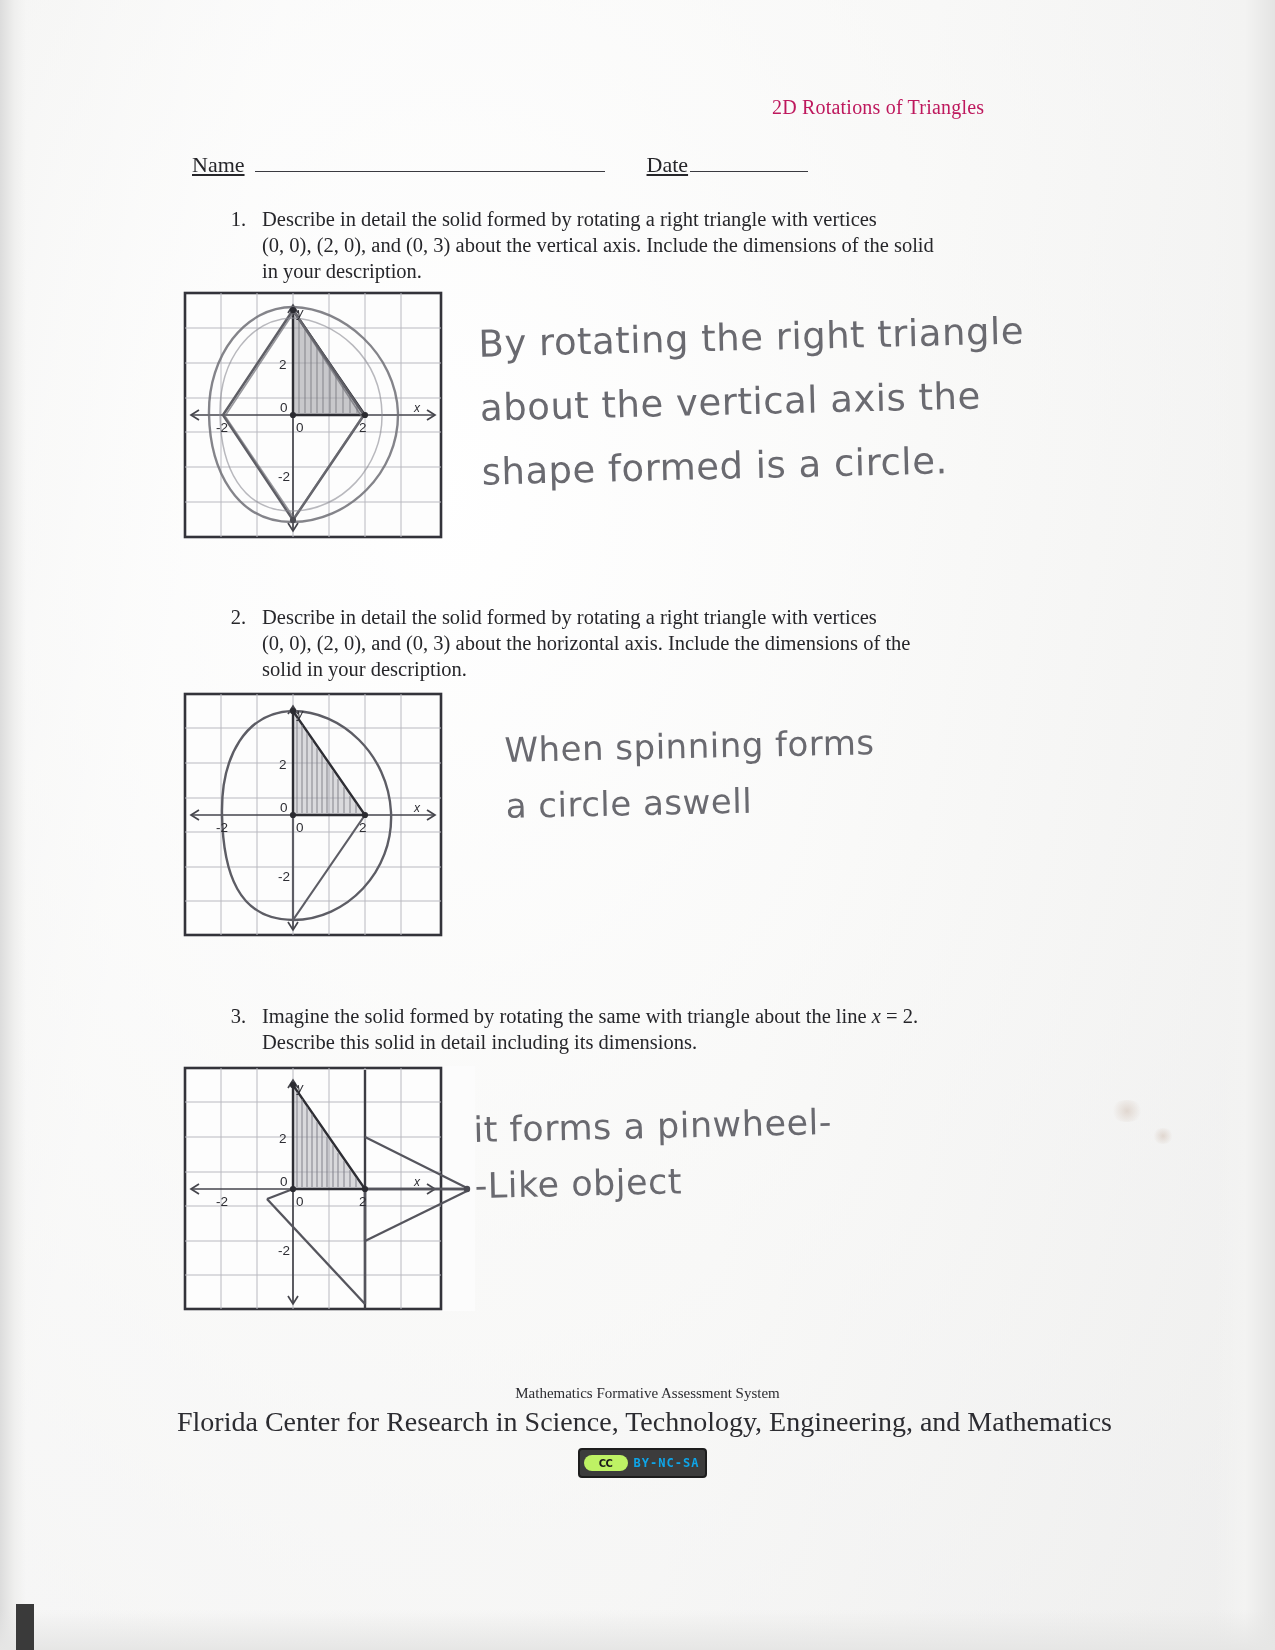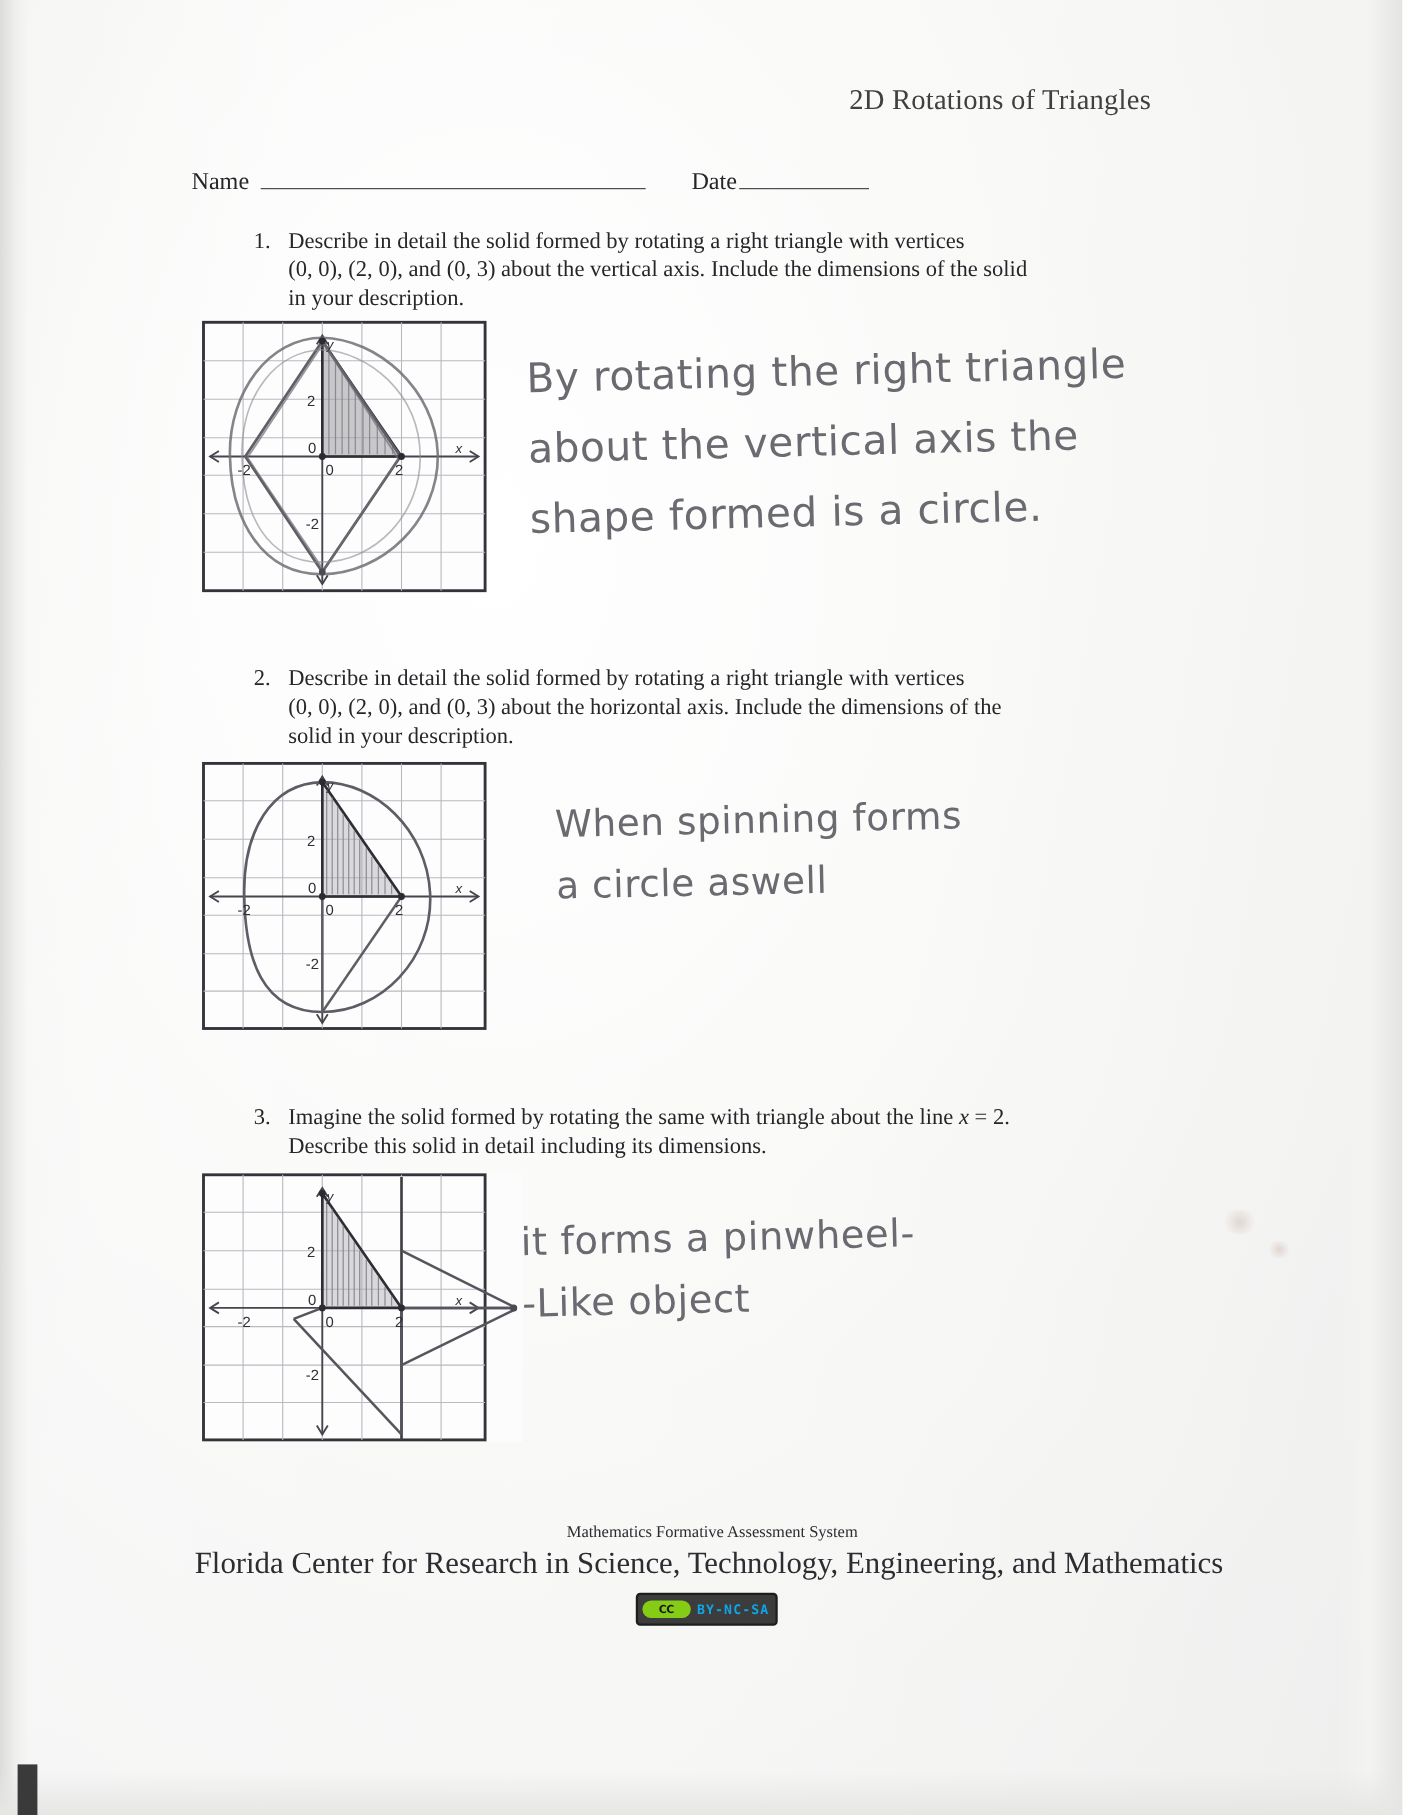--- a/index.html
+++ b/index.html
@@ -54,33 +54,34 @@
     width: 18px;
     height: 46px;
     background: #3a3a3a;
     pointer-events: none;
   }
 
   
   .doc-title {
     position: absolute;
     left: 772px;
-    top: 76px;
-    font-size: 26px;
-    color: #404040;
+    top: 96px;
+    font-size: 20px;
+    color: #be185d;
     letter-spacing: 0.2px;
     white-space: nowrap;
   }
   .namedate {
     position: absolute;
-    left: 174px;
+    left: 192px;
     top: 152px;
     font-size: 22px;
     color: #26262a;
     white-space: nowrap;
+    text-decoration: underline;
   }
   .namedate .rule {
     display: inline-block;
     border-bottom: 1.6px solid #3a3a40;
     height: 17px;
     vertical-align: baseline;
   }
   .rule-name { width: 350px; margin-left: 10px; }
   .rule-date { width: 118px; margin-left: 2px; }
   .gap-date { display: inline-block; width: 42px; }
@@ -159,21 +160,21 @@
     padding: 2px 6px 2px 4px;
     height: 22px;
   }
   .cc-badge .cc-circle {
     display: inline-flex;
     align-items: center;
     justify-content: center;
     width: 44px;
     height: 16px;
     border-radius: 9px;
-    background: #84cc16;
+    background: #bef264;
     color: #1a1a1a;
     font-family: "DejaVu Sans", sans-serif;
     font-size: 10px;
     font-weight: bold;
     letter-spacing: -0.5px;
   }
   .cc-badge .cc-text {
     color: #0ea5e9;
     font-family: "DejaVu Sans Mono", monospace;
     font-size: 12px;

